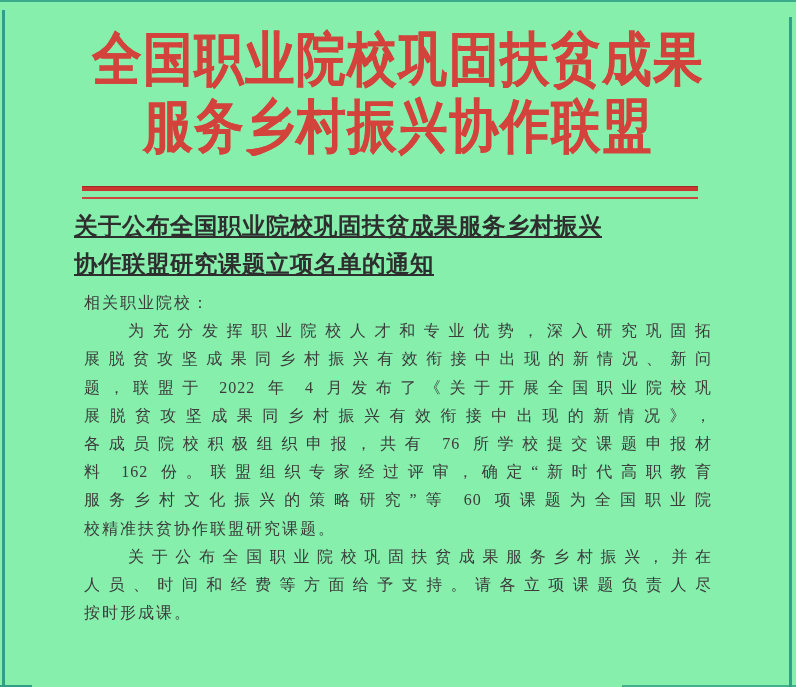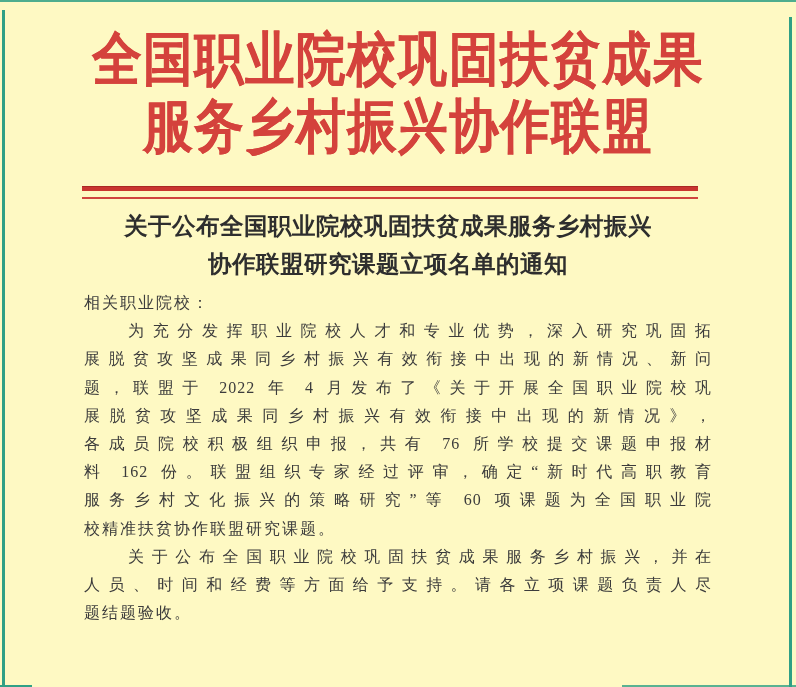--- a/index.html
+++ b/index.html
@@ -6,21 +6,21 @@
   body {
     width: 796px; height: 687px;
     background: #ffffff;
     font-family: "Liberation Serif", "DejaVu Serif", serif;
     position: relative;
     overflow: hidden;
   }
   .page {
     position: absolute; left: 0; top: 0;
     width: 796px; height: 687px;
-    background: #fef9c3;
+    background: #86efac;
   }
   
   .edge { position: absolute; background: #2fa085; }
   .edge-top    { left: 0;     top: 0;       width: 796px; height: 2px; opacity: .85; }
   .edge-left   { left: 2px;   top: 10px;    width: 2.5px; height: 677px; }
   .edge-right  { left: 789px; top: 17px;    width: 2.5px; height: 670px; }
   .edge-bl     { left: 0;     top: 684.5px; width: 32px;  height: 2.5px; }
   .edge-br     { left: 622px; top: 684.5px; width: 174px; height: 2px; opacity: .8; }
 
   
@@ -49,23 +49,24 @@
   }
   .rule-thin {
     position: absolute; left: 82px; top: 197px;
     width: 616px; height: 2px;
     background: #d0443f;
   }
 
   
   .heading {
     position: absolute; left: 74px; top: 207px; width: 628px;
-    text-align: center;
+    text-align: left;
     color: #2e2e2e;
     font-weight: bold;
+    text-decoration: underline;
   }
   .heading-line {
     display: block;
     font-size: 23.5px;
     line-height: 38px;
     letter-spacing: 0.5px;
     white-space: nowrap;
   }
 
   
@@ -119,16 +120,16 @@
       <div class="body-line fill indent">为充分发挥职业院校人才和专业优势，深入研究巩固拓</div>
       <div class="body-line fill">展脱贫攻坚成果同乡村振兴有效衔接中出现的新情况、新问</div>
       <div class="body-line fill">题，联盟于 2022 年 4 月发布了《关于开展全国职业院校巩</div>
       <div class="body-line fill">展脱贫攻坚成果同乡村振兴有效衔接中出现的新情况》，</div>
       <div class="body-line fill">各成员院校积极组织申报，共有 76 所学校提交课题申报材</div>
       <div class="body-line fill">料 162 份。联盟组织专家经过评审，确定“新时代高职教育</div>
       <div class="body-line fill">服务乡村文化振兴的策略研究”等 60 项课题为全国职业院</div>
       <div class="body-line">校精准扶贫协作联盟研究课题。</div>
       <div class="body-line fill indent">关于公布全国职业院校巩固扶贫成果服务乡村振兴，并在</div>
       <div class="body-line fill">人员、时间和经费等方面给予支持。请各立项课题负责人尽</div>
-      <div class="body-line">题结题验收。</div>
+      <div class="body-line">按时形成课。</div>
     </div>
 
 </div>
 
 </body></html>

